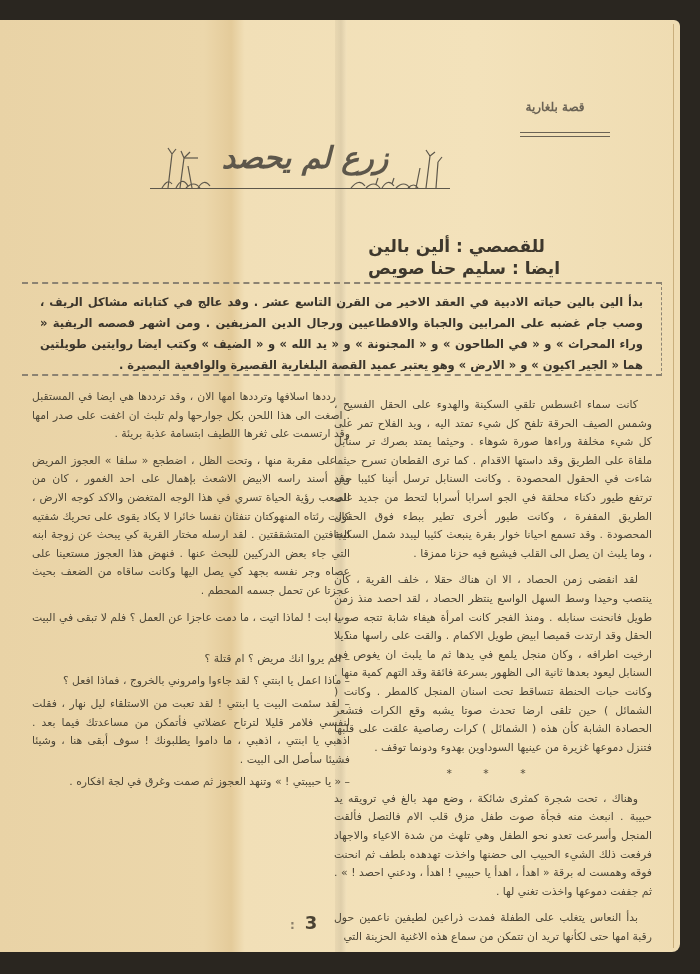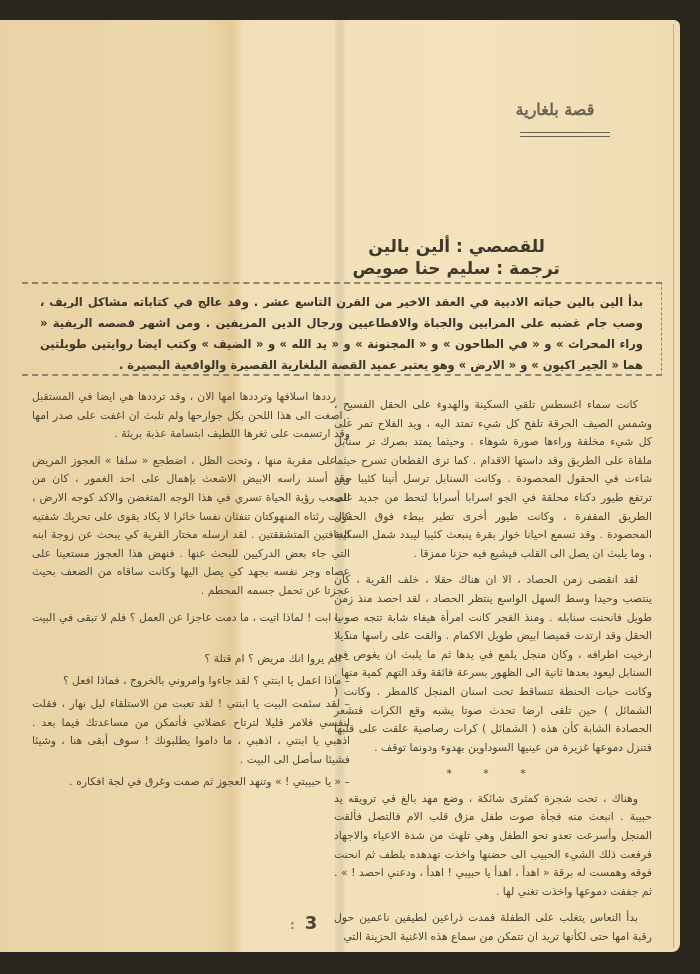--- a/index.html
+++ b/index.html
@@ -13,21 +13,21 @@
     border-radius:0 6px 8px 0;
     direction:rtl; color:#4a4233;
   }
   .page::after{ 
     content:""; position:absolute; right:6px; top:4px; bottom:4px; width:1px; background:#c9ae7c;
   }
   .fold { position:absolute; left:335px; top:0; bottom:0; width:12px;
     background:linear-gradient(90deg,rgba(0,0,0,0.04),rgba(0,0,0,0.08),rgba(255,255,255,0.05)); }
   .series-label {
     position:absolute; right:60px; top:80px; width:130px; text-align:center;
-    font-family:"DejaVu Serif", serif; font-weight:bold; font-size:16px; color:#6b6355;
+    font-family:"DejaVu Serif", serif; font-weight:bold; font-size:12px; color:#6b6355;
   }
   .series-rule { position:absolute; right:70px; width:90px; height:1px; background:#6b6355; }
   .title-box {
     position:absolute; left:150px; top:118px; width:300px; height:55px;
   }
   .title-text {
     position:absolute; left:70px; right:60px; top:2px; text-align:center;
     font-family:"DejaVu Serif", serif; font-weight:bold; font-style:italic; font-size:30px; color:#5d574b;
   }
   .title-ground { position:absolute; left:0; right:0; bottom:4px; height:1.5px; background:#5d574b; }
@@ -51,23 +51,38 @@
 </head>
 <body>
 
 <div class="page">
   <div class="fold"></div>
 
   <div class="series-label">قصة بلغارية</div>
   <div class="series-rule" style="top:112px"></div>
   <div class="series-rule" style="top:116px"></div>
 
+  <div class="title-box">
+    <svg class="wheat" style="left:8px;top:6px" width="55" height="45" viewBox="0 0 55 45">
+      <g stroke="#5d574b" stroke-width="1.2" fill="none">
+        <path d="M10 44 L14 10 M14 10 l-4 -6 M14 10 l4 -5 M22 44 L26 14 M26 14 l6 -6 M26 14 l-3 -7 M34 44 L30 22 M4 44 q6 -10 10 -4 M18 44 q6 -12 12 -2 M28 44 q8 -8 14 0 M40 44 q6 -10 12 -2"></path>
+        <path d="M26 14 h14"></path>
+      </g>
+    </svg>
+    <div class="title-text">زرع لم يحصد</div>
+    <svg class="wheat" style="right:4px;top:6px" width="100" height="45" viewBox="0 0 100 45">
+      <g stroke="#5d574b" stroke-width="1.2" fill="none">
+        <path d="M80 44 L84 12 M84 12 l-4 -6 M84 12 l5 -4 M90 44 L92 18 M92 18 l4 -5 M70 44 L74 24 M5 44 q8 -10 14 -2 M20 44 q8 -8 14 0 M36 44 q6 -10 12 -2 M50 44 q8 -8 14 0 M62 44 q6 -6 10 0 M30 40 l2 -6 M46 40 l2 -6"></path>
+      </g>
+    </svg>
+    <div class="title-ground"></div>
+  </div>
 
   <div class="byline" style="top:216px">للقصصي : ألين بالين</div>
-  <div class="byline" style="top:238px;right:120px">ترجمة : سليم حنا صويص</div>
+  <div class="byline" style="top:238px;right:120px">ايضا : سليم حنا صويص</div>
 
   <div class="intro-box">
     <p>بدأ الين بالين حياته الادبية في العقد الاخير من القرن التاسع عشر . وقد عالج في كتاباته مشاكل الريف ، وصب جام غضبه على المرابين والجباة والاقطاعيين ورجال الدين المزيفين . ومن اشهر قصصه الريفية « وراء المحراث » و « في الطاحون » و « المجنونة » و « يد الله » و « الضيف » وكتب ايضا روايتين طويلتين هما « الجير اكيون » و « الارض » وهو يعتبر عميد القصة البلغارية القصيرة والواقعية البصيرة .</p>
   </div>
 
   <div class="col col-right">
     <p>كانت سماء اغسطس تلقي السكينة والهدوء على الحقل الفسيح ، وشمس الصيف الحرقة تلفح كل شيء تمتد اليه ، ويد الفلاح تمر على كل شيء مخلفة وراءها صورة شوهاء . وحيثما يمتد بصرك تر سنابل ملقاة على الطريق وقد داستها الاقدام . كما ترى القطعان تسرح حيثما شاءت في الحقول المحصودة . وكانت السنابل ترسل أنينا كئيبا حين ترتفع طيور دكناء محلقة في الجو اسرابا أسرابا لتحط من جديد على الطريق المقفرة ، وكانت طيور أخرى تطير ببطء فوق الحقول المحصودة . وقد تسمع احيانا خوار بقرة ينبعث كئيبا ليبدد شمل السكينة ، وما يلبث ان يصل الى القلب فيشيع فيه حزنا ممزقا .</p>
     <p>لقد انقضى زمن الحصاد ، الا ان هناك حقلا ، خلف القرية ، كان ينتصب وحيدا وسط السهل الواسع ينتظر الحصاد ، لقد احصد منذ زمن طويل فانحنت سنابله . ومنذ الفجر كانت امرأة هيفاء شابة تتجه صوب الحقل وقد ارتدت قميصا ابيض طويل الاكمام . والقت على راسها منديلا ارخيت اطرافه ، وكان منجل يلمع في يدها ثم ما يلبث ان يغوص في السنابل ليعود بعدها ثانية الى الظهور بسرعة فائقة وقد التهم كمية منها . وكانت حبات الحنطة تتساقط تحت اسنان المنجل كالمطر . وكانت ( الشمائل ) حين تلقى ارضا تحدث صوتا يشبه وقع الكرات فتشعر الحصادة الشابة كأن هذه ( الشمائل ) كرات رصاصية علقت على قلبها فتنزل دموعها غزيرة من عينيها السوداوين بهدوء ودونما توقف .</p>
     <div class="stars">* * *</div>
     <p>وهناك ، تحت شجرة كمثرى شائكة ، وضع مهد بالغ في ترويقه يد حبيبة . انبعث منه فجأة صوت طفل مزق قلب الام فالتصل فألقت المنجل وأسرعت تعدو نحو الطفل وهي تلهث من شدة الاعياء والاجهاد فرفعت ذلك الشيء الحبيب الى حضنها واخذت تهدهده بلطف ثم انحنت فوقه وهمست له برقة « اهدأ ، اهدأ يا حبيبي ! اهدأ ، ودعني احصد ! » . ثم جففت دموعها واخذت تغني لها .</p>

